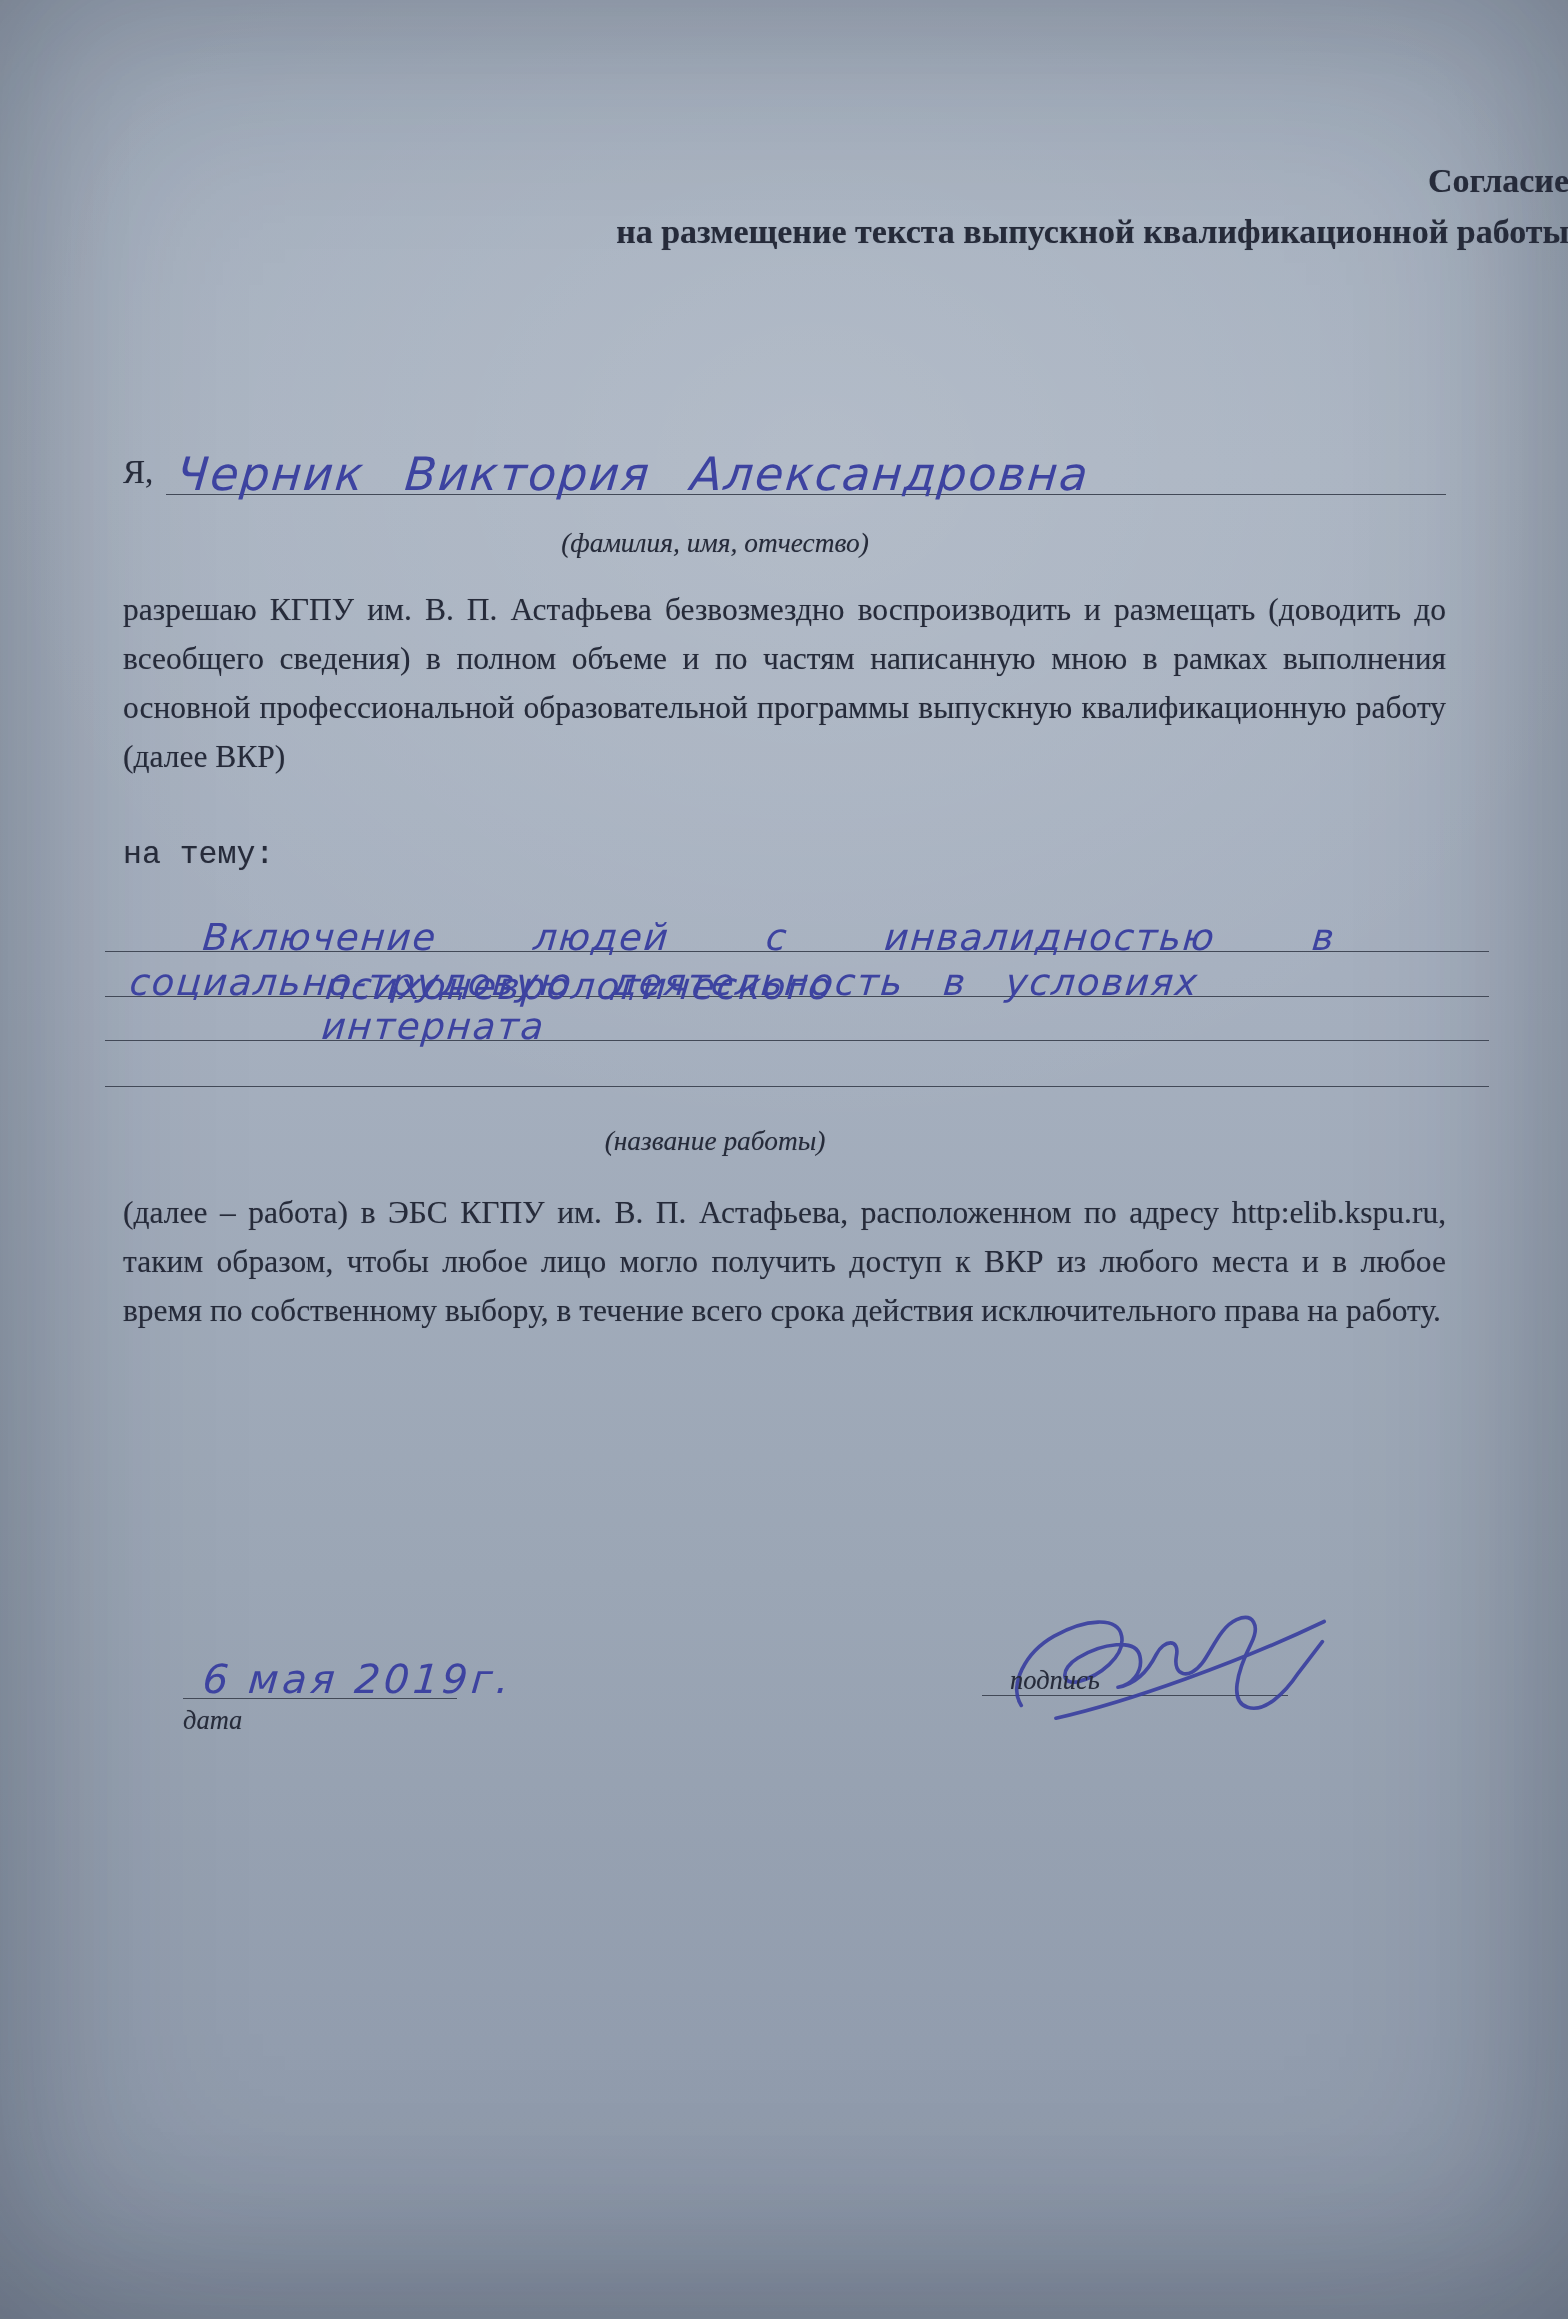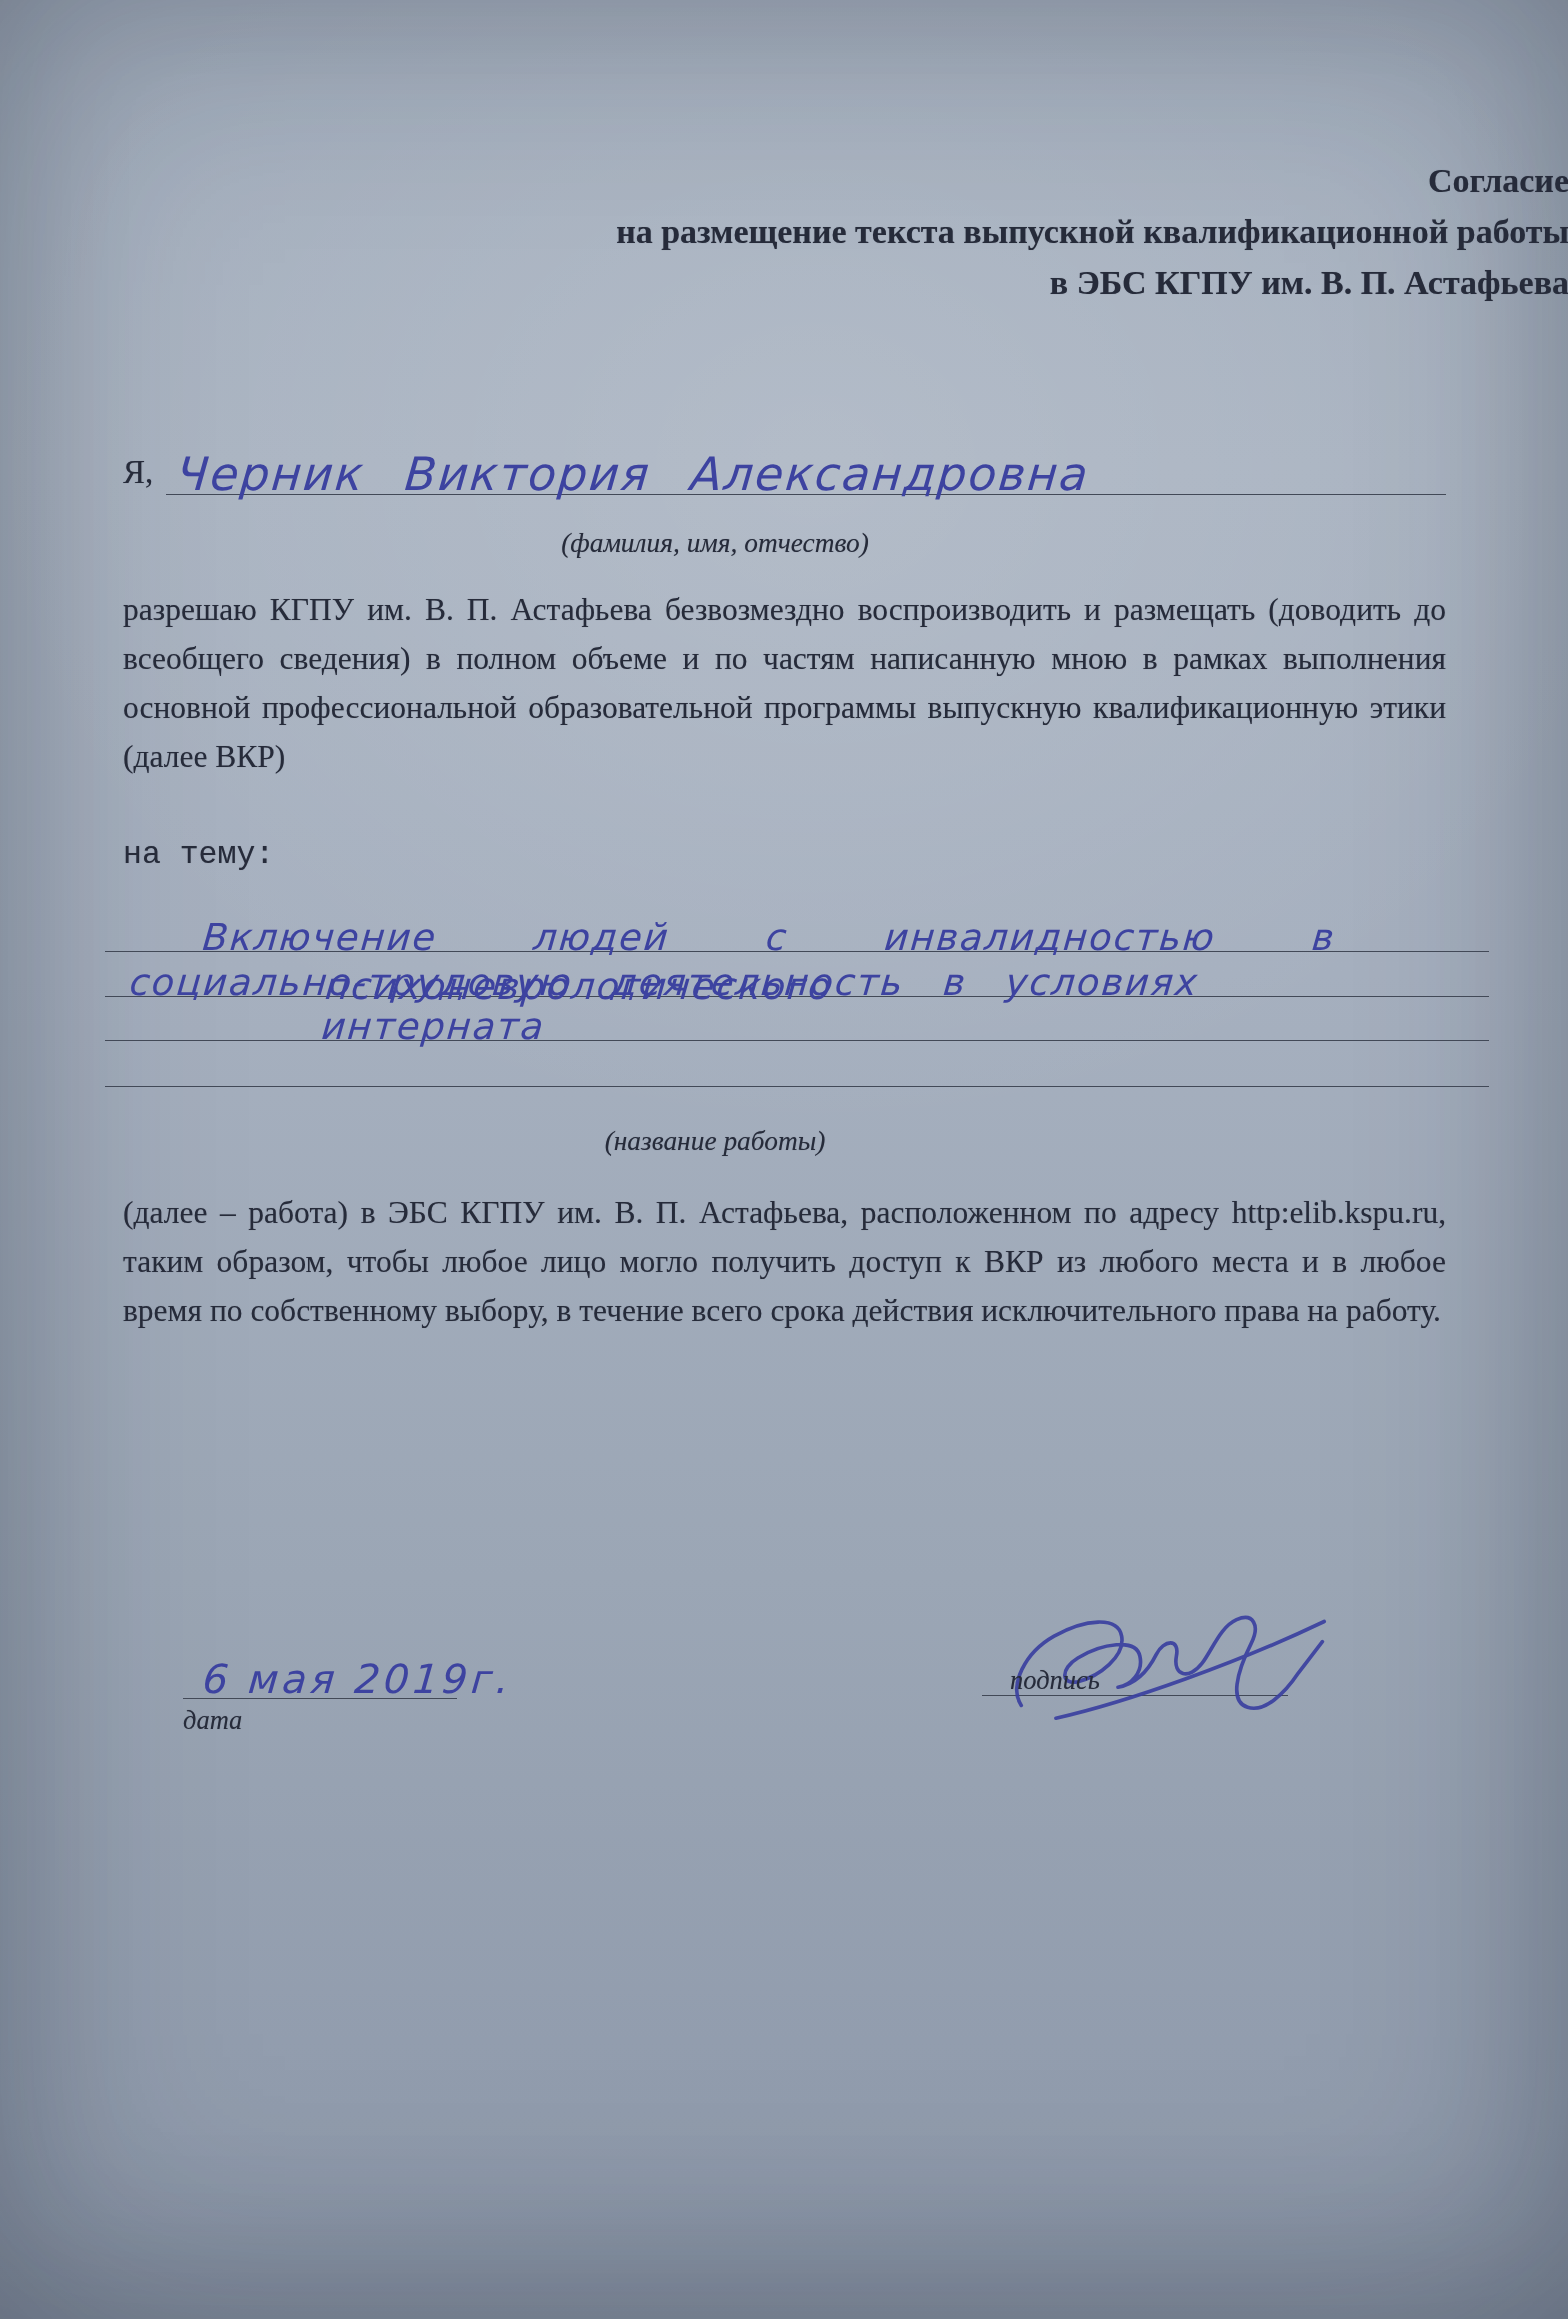--- a/index.html
+++ b/index.html
@@ -71,33 +71,32 @@
   svg.signature{position:absolute; left:1001px; top:1585px;}
 </style>
 </head>
 <body>
 
 <div id="photo">
 
   <div class="title print">
     <div>Согласие</div>
     <div>на размещение текста выпускной квалификационной работы</div>
-    <div>в ЭБС КГПУ им. В. П. Астафьева</div>
   </div>
 
   <div class="author-row">
     <span class="author-prefix print">Я,</span>
     <span class="author-underline">
       <span class="hand author-name">Черник Виктория Александровна</span>
     </span>
   </div>
 
   <div class="caption print" style="top:528px;">(фамилия, имя, отчество)</div>
 
-  <div class="para print" style="top:585px;">разрешаю КГПУ им. В. П. Астафьева безвозмездно воспроизводить и размещать (доводить до всеобщего сведения) в полном объеме и по частям написанную мною в рамках выполнения основной профессиональной образовательной программы выпускную квалификационную этики (далее ВКР)</div>
+  <div class="para print" style="top:585px;">разрешаю КГПУ им. В. П. Астафьева безвозмездно воспроизводить и размещать (доводить до всеобщего сведения) в полном объеме и по частям написанную мною в рамках выполнения основной профессиональной образовательной программы выпускную квалификационную работу (далее ВКР)</div>
 
   <div class="label print" style="top:837px; left:123px;font-family:Liberation Mono, monospace;">на тему:</div>
 
   <div class="topic-line" style="top:905px;">
     <span class="topic-text hand spread" style="left:96px; width:1133px;">Включение людей с инвалидностью в</span>
   </div>
   <div class="topic-line" style="top:950px;">
     <span class="topic-text hand spread" style="left:23px; width:1069px;">социально-трудовую деятельность в условиях</span>
   </div>
   <div class="topic-line" style="top:994px;">

